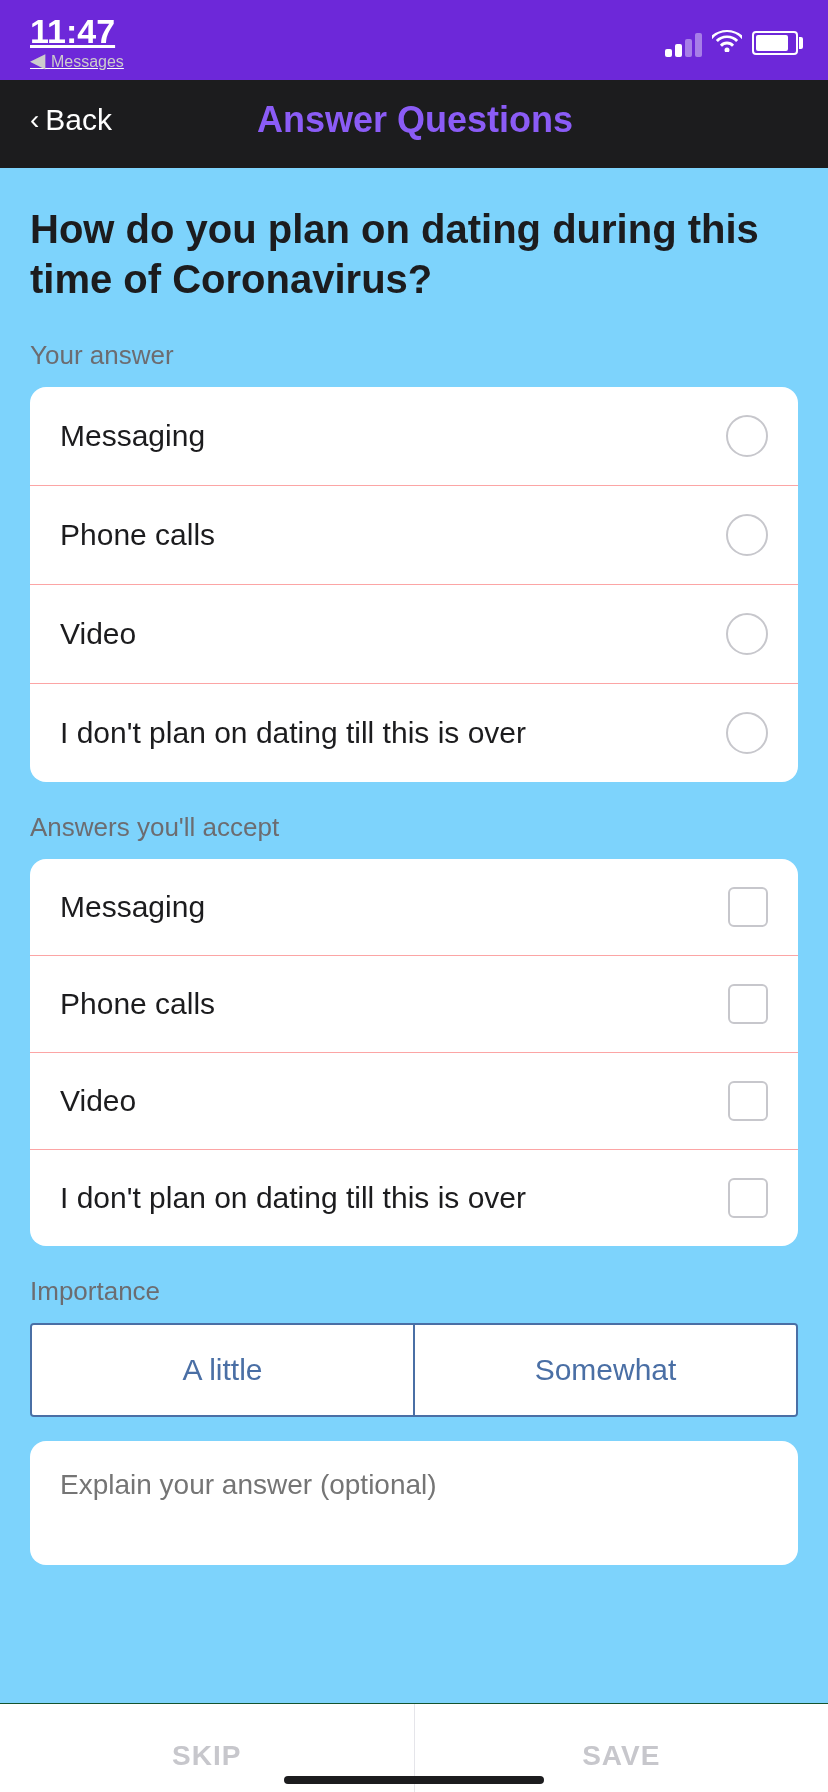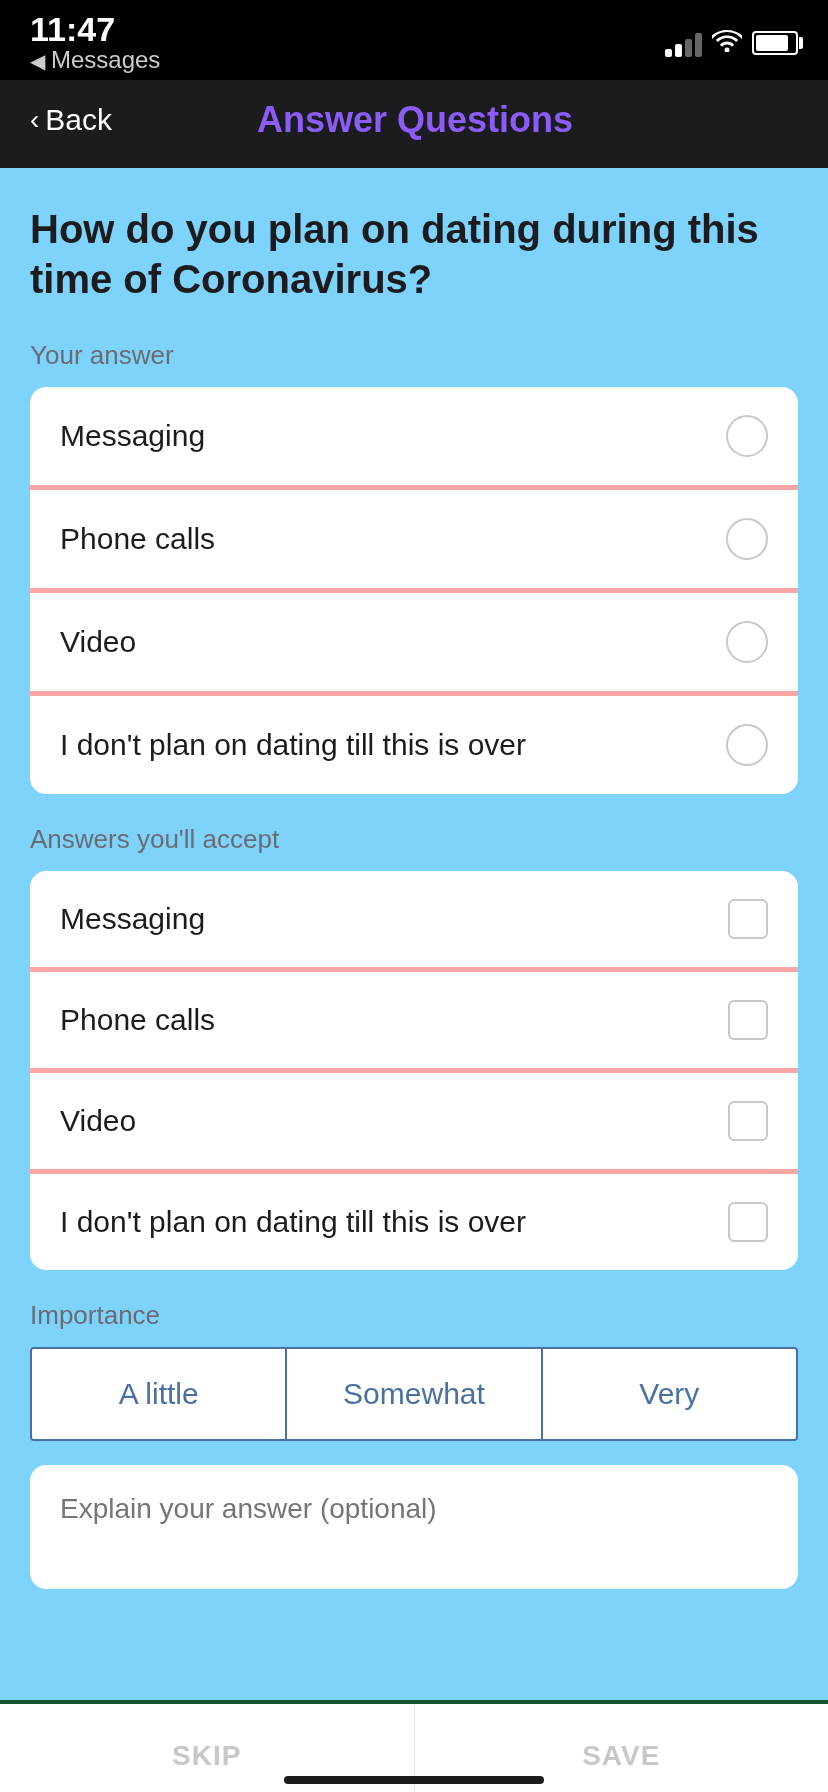--- a/index.html
+++ b/index.html
@@ -7,39 +7,40 @@
     body {
       font-family: -apple-system, BlinkMacSystemFont, 'Helvetica Neue', Arial, sans-serif;
       background: #f2f2f7;
       width: 828px;
       min-height: 1792px;
       overflow-x: hidden;
     }
 
     
     .status-bar {
-      background: #000000;
+      background: #6d28d9;
       color: white;
       display: flex;
       justify-content: space-between;
       align-items: center;
       padding: 14px 30px 8px 30px;
       height: 80px;
+      text-decoration: underline;
     }
     .status-left {
       display: flex;
       flex-direction: column;
     }
     .status-time {
       font-size: 34px;
       font-weight: 600;
       line-height: 1;
     }
     .status-messages {
-      font-size: 24px;
+      font-size: 16px;
       color: #ccc;
       margin-top: 0;
     }
     .status-messages::before {
       content: '◀ ';
       font-size: 20px;
     }
     .status-icons {
       display: flex;
       align-items: center;
@@ -148,21 +149,21 @@
       border-radius: 16px;
       overflow: hidden;
       margin-bottom: 30px;
     }
 
     .answer-option {
       display: flex;
       justify-content: space-between;
       align-items: center;
       padding: 28px 30px;
-      border-bottom: 5px solid #fca5a5;
+      border-bottom: 1px solid #fca5a5;
       cursor: pointer;
     }
     .answer-option:last-child {
       border-bottom: none;
       text-align: center;
     }
 
     .option-text {
       font-size: 30px;
       color: #1c1c1e;
@@ -236,21 +237,21 @@
     }
 
     
     .bottom-bar {
       position: fixed;
       bottom: 0;
       left: 0;
       width: 828px;
       background: white;
       display: flex;
-      border-top: 4px solid #14532d;
+      border-top: 1px solid #14532d;
     }
 
     .bottom-btn {
       flex: 1;
       padding: 36px 0 20px 0;
       text-align: center;
       font-size: 28px;
       font-weight: 600;
       letter-spacing: 1px;
       color: #c7c7cc;
@@ -357,23 +358,20 @@
 
   <div class="importance-section">
     <div class="section-label">Importance</div>
     <div class="importance-buttons">
       <div class="importance-btn">
         <span>A little</span>
       </div>
       <div class="importance-btn">
         <span>Somewhat</span>
       </div>
-      <div class="importance-btn">
-        <span>Very</span>
-      </div>
     </div>
   </div>
 
   <div class="explain-input-container">
     <textarea class="explain-input" rows="2" placeholder="Explain your answer (optional)" style=""></textarea>
   </div>
 
 </div>
 
 <div class="bottom-bar">

